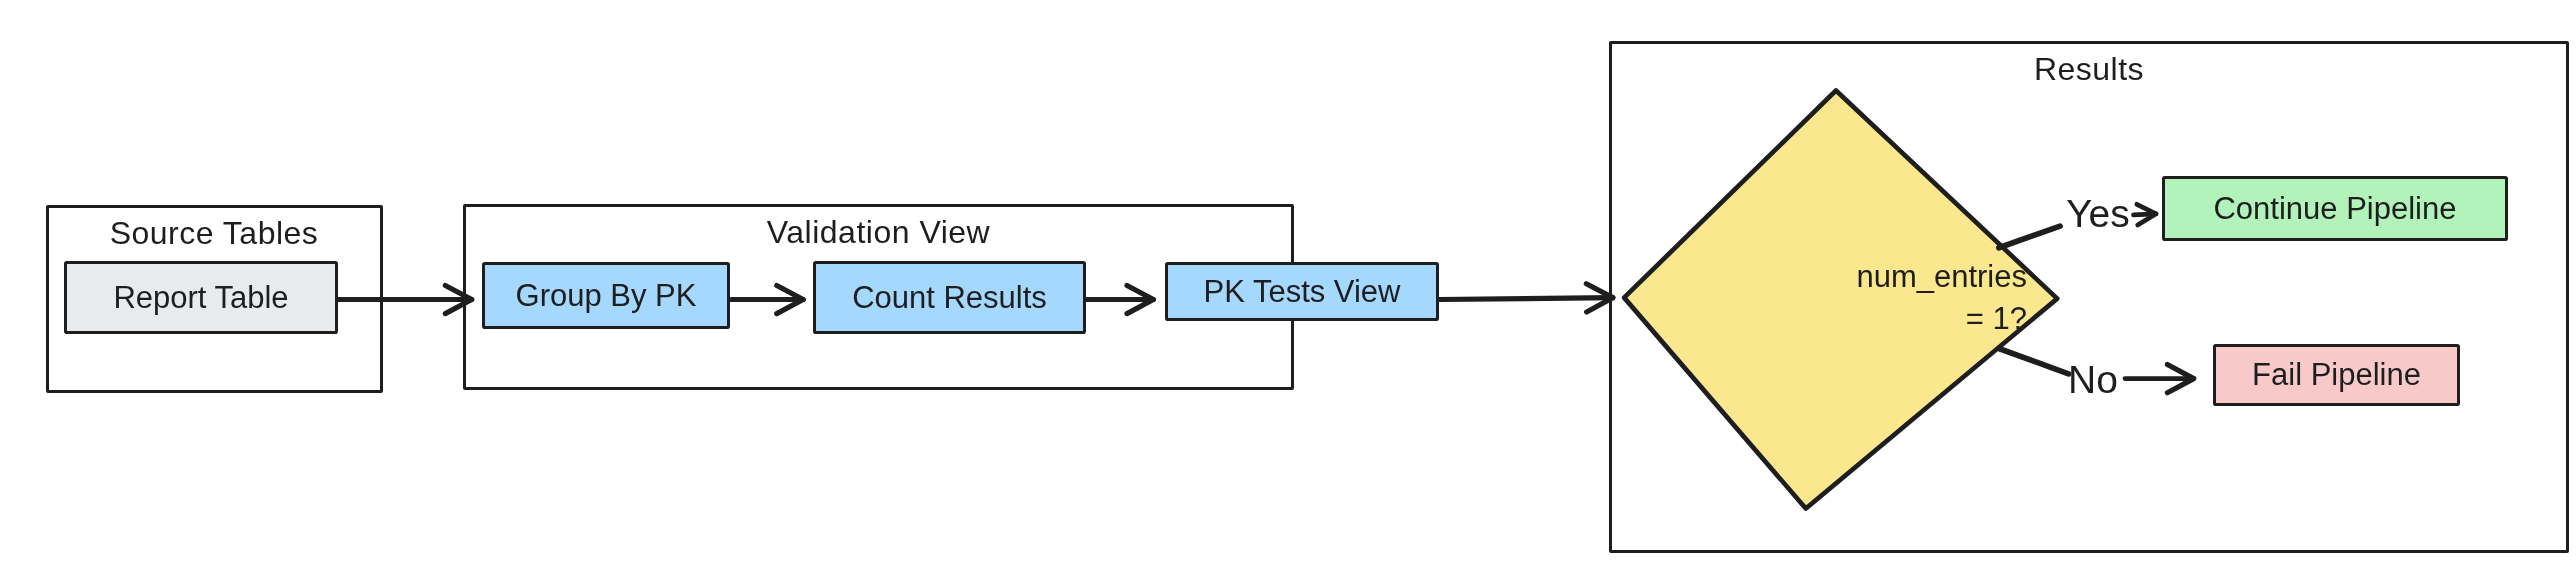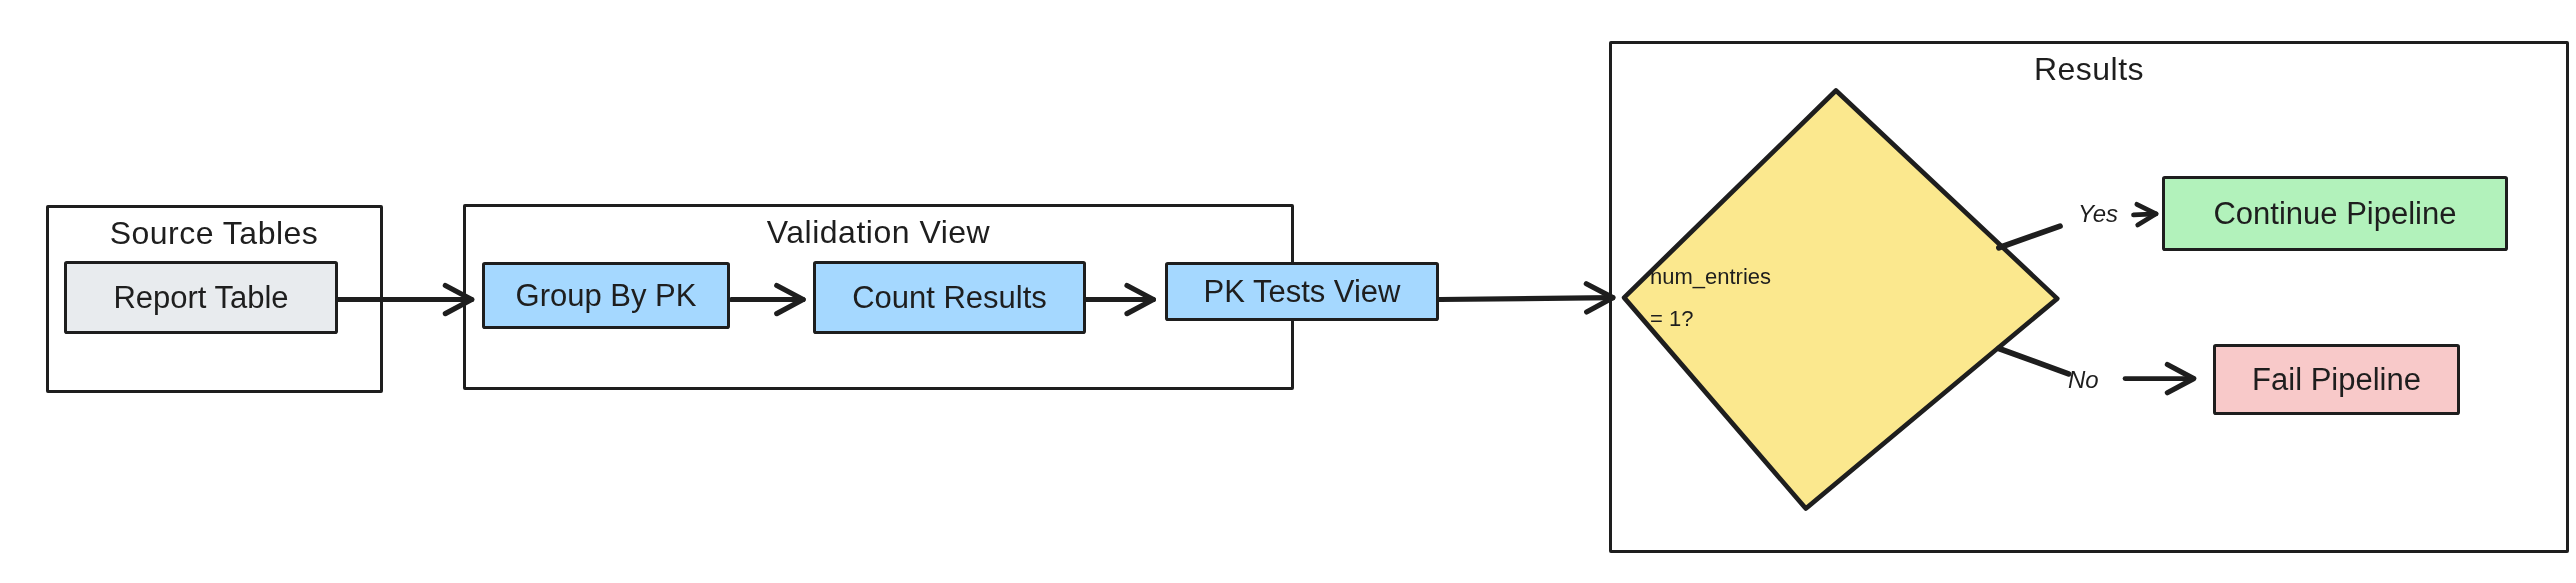--- a/index.html
+++ b/index.html
@@ -58,30 +58,29 @@
     left: 0;
     top: 0;
     width: 2576px;
     height: 584px;
   }
   .decision-text {
     position: absolute;
     left: 1650px;
     top: 256px;
     width: 377px;
-    text-align: left;
-    font-size: 22px;
+    text-align: right;
+    font-size: 31px;
     line-height: 42px;
   }
   .edge-label {
     position: absolute;
-    font-size: 24px;
+    font-size: 39px;
     line-height: 32px;
     white-space: nowrap;
-    font-style: italic;
   }
   #yes-label { left: 2064px; top: 198px; width: 68px; text-align: center; }
   #no-label  { left: 2068px; top: 364px; width: 56px; text-align: left; }
 </style>
 </head>
 <body>
 
 <div id="canvas">
 
   <svg id="edge-layer" viewBox="0 0 2736 620" xmlns="http://www.w3.org/2000/svg">
@@ -138,21 +137,21 @@
   </div>
 
   <div class="decision-text">
     <div>num_entries</div>
     <div>= 1?</div>
   </div>
 
   <div class="edge-label" id="yes-label">Yes</div>
   <div class="edge-label" id="no-label">No</div>
 
-  <div class="node fill-green" style="left:2162px; top:176px; width:346px; height:75px;">
+  <div class="node fill-green" style="left:2162px; top:176px; width:346px; height:65px;">
     <span class="node-label">Continue Pipeline</span>
   </div>
-  <div class="node fill-red" style="left:2213px; top:344px; width:247px; height:71px;">
+  <div class="node fill-red" style="left:2213px; top:344px; width:247px; height:62px;">
     <span class="node-label">Fail Pipeline</span>
   </div>
 
 </div>
 
 
 </body></html>

